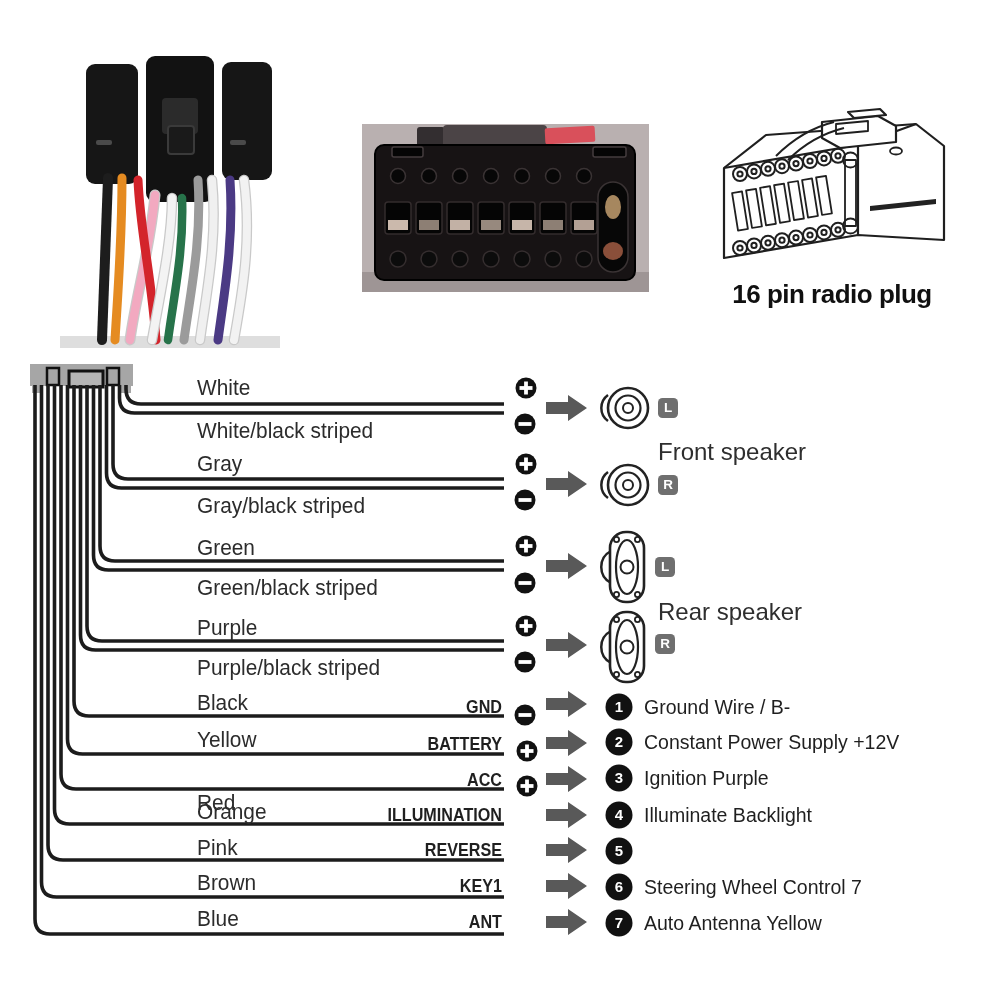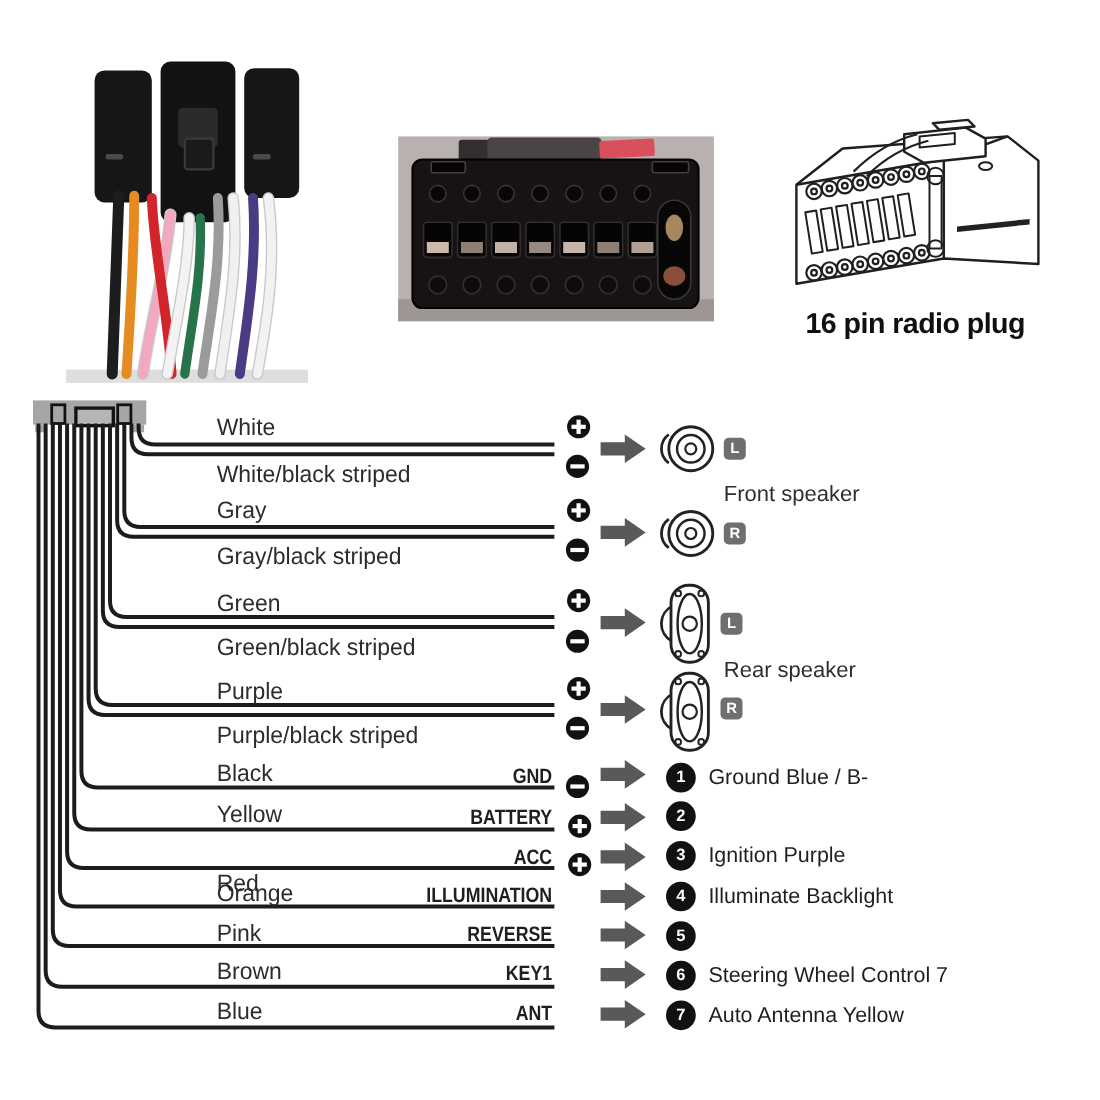--- a/index.html
+++ b/index.html
@@ -5,21 +5,21 @@
   html,body{margin:0;padding:0;background:#fff;}
   .stage{position:relative;width:1000px;height:1000px;background:#fff;overflow:hidden;
          font-family:"Liberation Sans",sans-serif;color:#2d2d2d;}
   .layer{position:absolute;left:0;top:0;width:1000px;height:1000px;}
   .txt{position:absolute;white-space:nowrap;}
   .wire-label{left:197px;font-size:21.5px;line-height:22px;color:#2c2c2c;
               transform:scaleX(.97);transform-origin:left top;}
   .terminal{left:300px;width:202px;text-align:right;font-weight:700;font-size:19px;
             line-height:19px;color:#1f1f1f;transform:scaleX(.85);transform-origin:right top;}
   .desc{left:644px;font-size:19.5px;line-height:21px;color:#1f1f1f;}
-  .speaker-caption{left:658px;font-size:20px;color:#2e2e2e;}
+  .speaker-caption{left:658px;font-size:24px;color:#2e2e2e;}
   .badge-letter{width:20px;height:20px;text-align:center;line-height:20px;
                 font-size:13.5px;font-weight:700;color:#fff;}
   .num{width:22px;height:22px;text-align:center;line-height:22px;
        font-size:15px;font-weight:700;color:#fff;}
   .caption{left:712px;top:279px;width:240px;text-align:center;font-weight:700;
            font-size:26px;color:#101010;letter-spacing:-.5px;}
 </style>
 </head>
 <body>
 
@@ -361,19 +361,20 @@
 <div class="txt badge-letter" style="left:655px;top:634px">R</div>
 
 <div class="txt num" style="left:608px;top:696px">1</div>
 <div class="txt num" style="left:608px;top:731px">2</div>
 <div class="txt num" style="left:608px;top:767px">3</div>
 <div class="txt num" style="left:608px;top:804px">4</div>
 <div class="txt num" style="left:608px;top:840px">5</div>
 <div class="txt num" style="left:608px;top:876px">6</div>
 <div class="txt num" style="left:608px;top:912px">7</div>
 
-<div class="txt desc" style="top:697px">Ground Blue / B-</div>
+<div class="txt desc" style="top:697px">Ground Wire / B-</div>
+<div class="txt desc" style="top:732px">Constant Power Supply +12V</div>
 <div class="txt desc" style="top:768px">Ignition Purple</div>
 <div class="txt desc" style="top:805px">Illuminate Backlight</div>
 <div class="txt desc" style="top:877px">Steering Wheel Control 7</div>
 <div class="txt desc" style="top:913px">Auto  Antenna Yellow</div>
 
 </div>
 
 </body></html>

